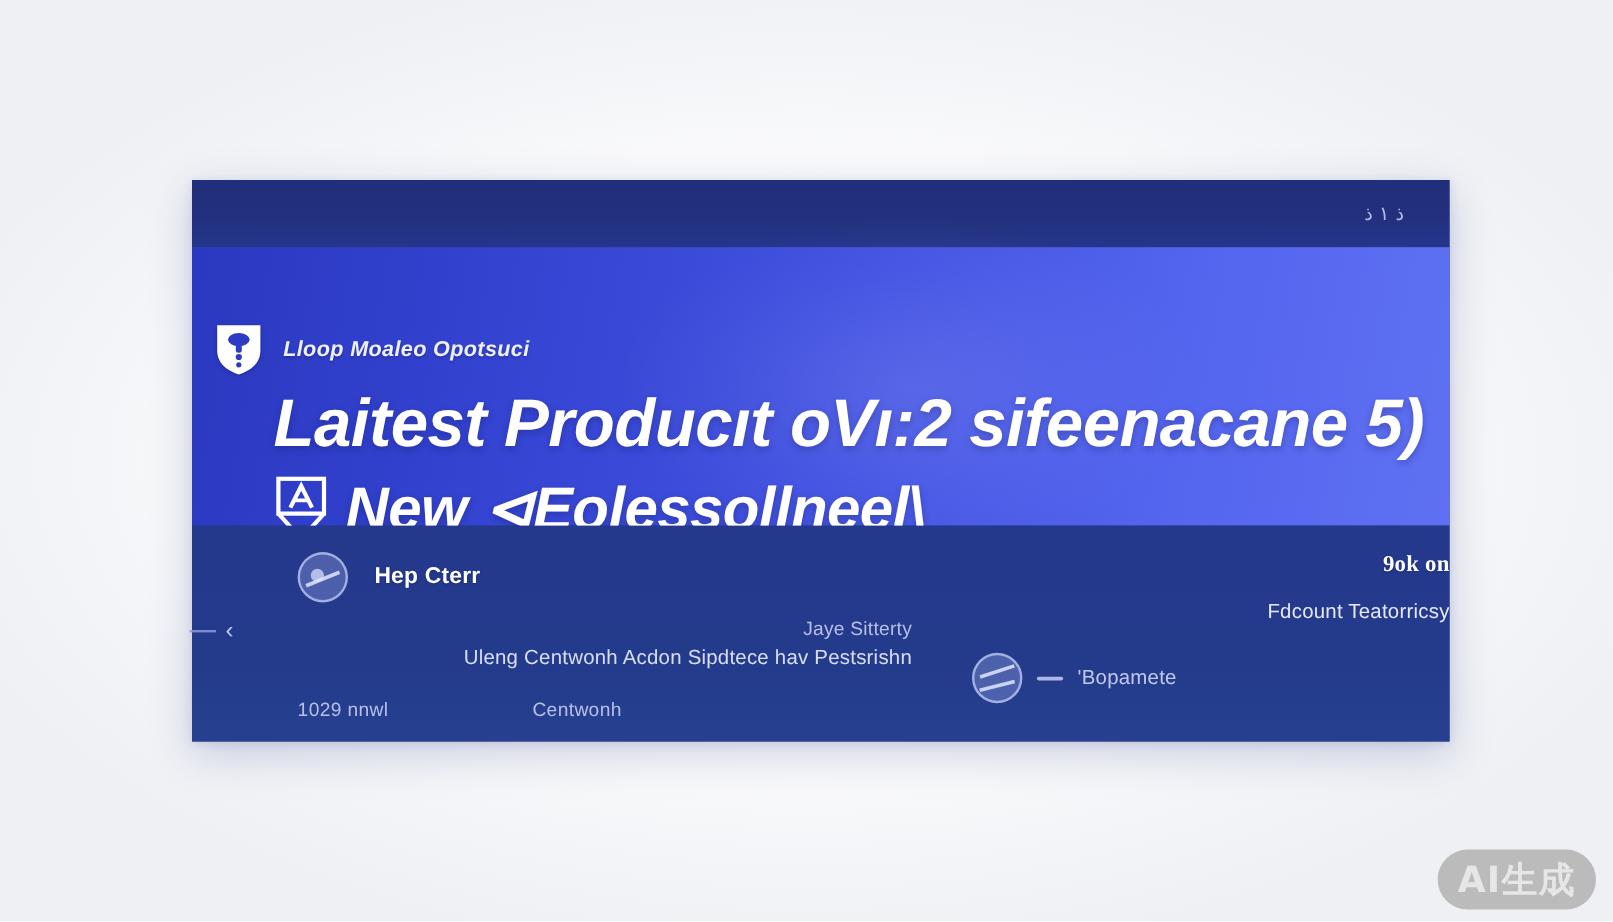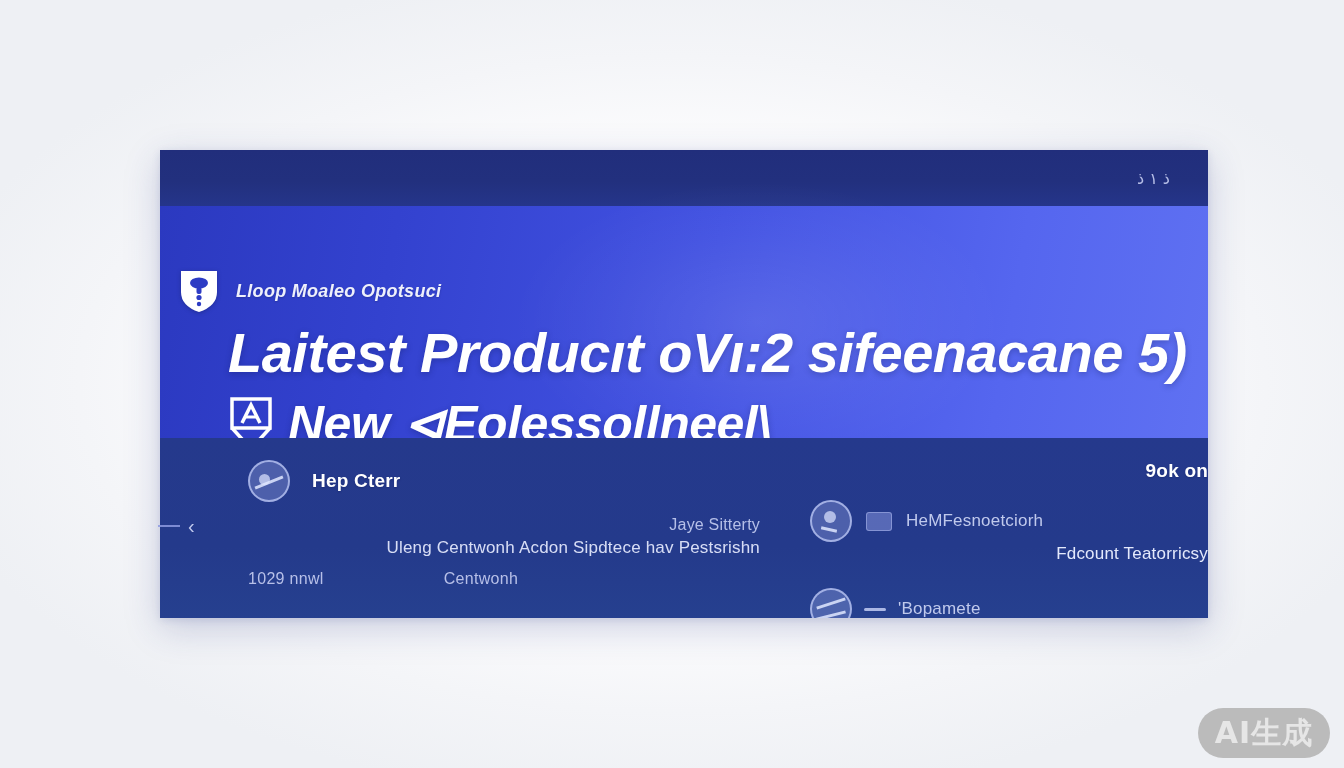--- a/index.html
+++ b/index.html
@@ -220,21 +220,21 @@
 
   .col-head {
     color: #ffffff;
     font-size: 19px;
     font-weight: 700;
     letter-spacing: 0.2px;
     white-space: nowrap;
     text-shadow: 0 1px 2px rgba(10,20,70,0.3);
   }
 
-  .col-head.right-head { margin-left: 12px; }
+  .col-head.right-head { margin-left: 12px; font-family: Liberation Serif, serif; }
 
   .sub-line-1 {
     color: #c2cbf0;
     font-size: 16px;
     letter-spacing: 0.2px;
     margin: 0 0 4px 0;
     white-space: nowrap;
     opacity: 0.92;
   }
 
@@ -244,21 +244,21 @@
     letter-spacing: 0.2px;
     margin: 0 0 0 12px;
     white-space: nowrap;
     opacity: 0.96;
   }
 
   .meta-row {
     display: flex;
     align-items: center;
     gap: 120px;
-    margin-top: 12px;
+    margin-top: 26px;
   }
 
   .meta-text {
     color: #c7cef2;
     font-size: 16px;
     letter-spacing: 0.3px;
     white-space: nowrap;
     opacity: 0.9;
   }
 
@@ -418,28 +418,20 @@
             <div class="meta-text">1029 nnwl</div>
             <div class="meta-text">Centwonh</div>
           </div>
 
         </div>
 
         <div class="info-col right">
 
           <div class="col-head right-head" style="margin-bottom:18px;">9ok on</div>
 
-          <div class="right-row">
-            <div class="round-icon">
-              <div class="dot" style="left:12px;top:9px;width:12px;height:12px;"></div>
-              <div class="slash" style="width:16px;left:9px;top:26px;transform:rotate(12deg);"></div>
-            </div>
-            <div class="chip"></div>
-            <div class="right-row-text">HeMFesnoetciorh</div>
-          </div>
 
           <div class="right-sub">Fdcount Teatorricsy</div>
 
           <div class="right-bottom-row">
             <div class="round-icon">
               <div class="slash" style="top:12px;transform:rotate(-18deg);"></div>
               <div class="slash" style="top:24px;transform:rotate(-14deg);"></div>
             </div>
             <div class="dash"></div>
             <div class="right-row-text">'Bopamete</div>

